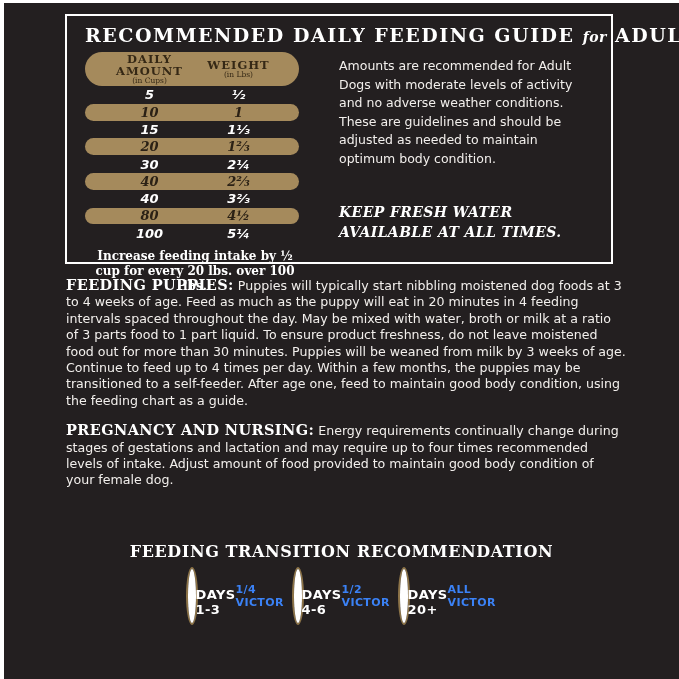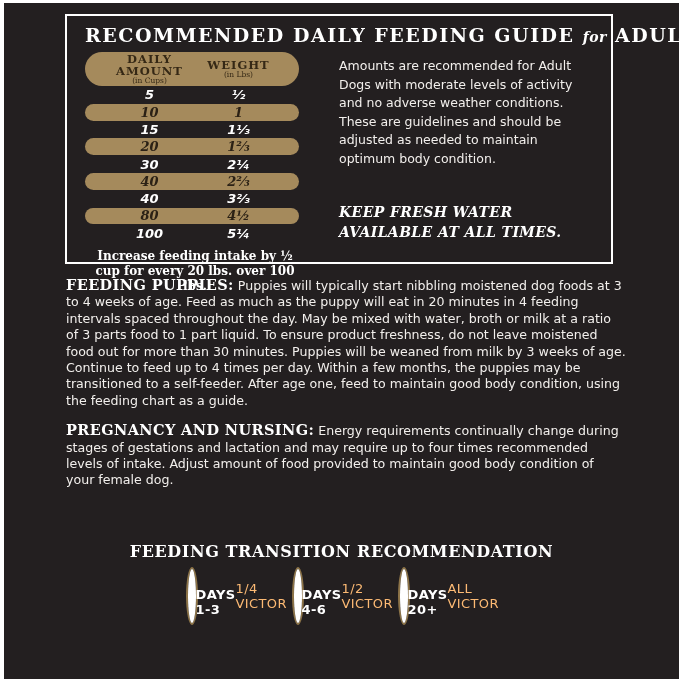--- a/index.html
+++ b/index.html
@@ -50,21 +50,21 @@
 
   
   .trans-heading { position:absolute; left:0; right:0; top:539px; text-align:center;
                    font-family:"DejaVu Serif", serif; font-weight:bold; font-size:16px;
                    letter-spacing:0.6px; color:#ffffff; }
   .pies-row { position:absolute; left:0; right:0; top:566px; display:flex; justify-content:center; gap:10px; }
   .pie-step { width:96px; display:flex; align-items:center; }
   .pie { width:54px; height:54px; border-radius:50%; border:4px solid #ffffff;
          box-shadow:0 0 0 2px #8d7448; background:#ffffff; }
   .pie-days { margin-top:12px; font-weight:bold; font-size:13px; letter-spacing:0.4px; color:#ffffff; }
-  .pie-amt { font-weight:normal; font-size:13px; letter-spacing:0.4px; color:#fdba74; }
+  .pie-amt { font-weight:bold; font-size:11px; letter-spacing:0.4px; color:#3b82f6; }
 </style>
 </head>
 <body>
 
 <div class="page">
   <div class="dark-bg" style="background: rgb(35, 31, 32);">
 
     <div class="guide-box">
       <div class="guide-title"><span>RECOMMENDED DAILY FEEDING GUIDE</span>
         <span class="for">for</span>

